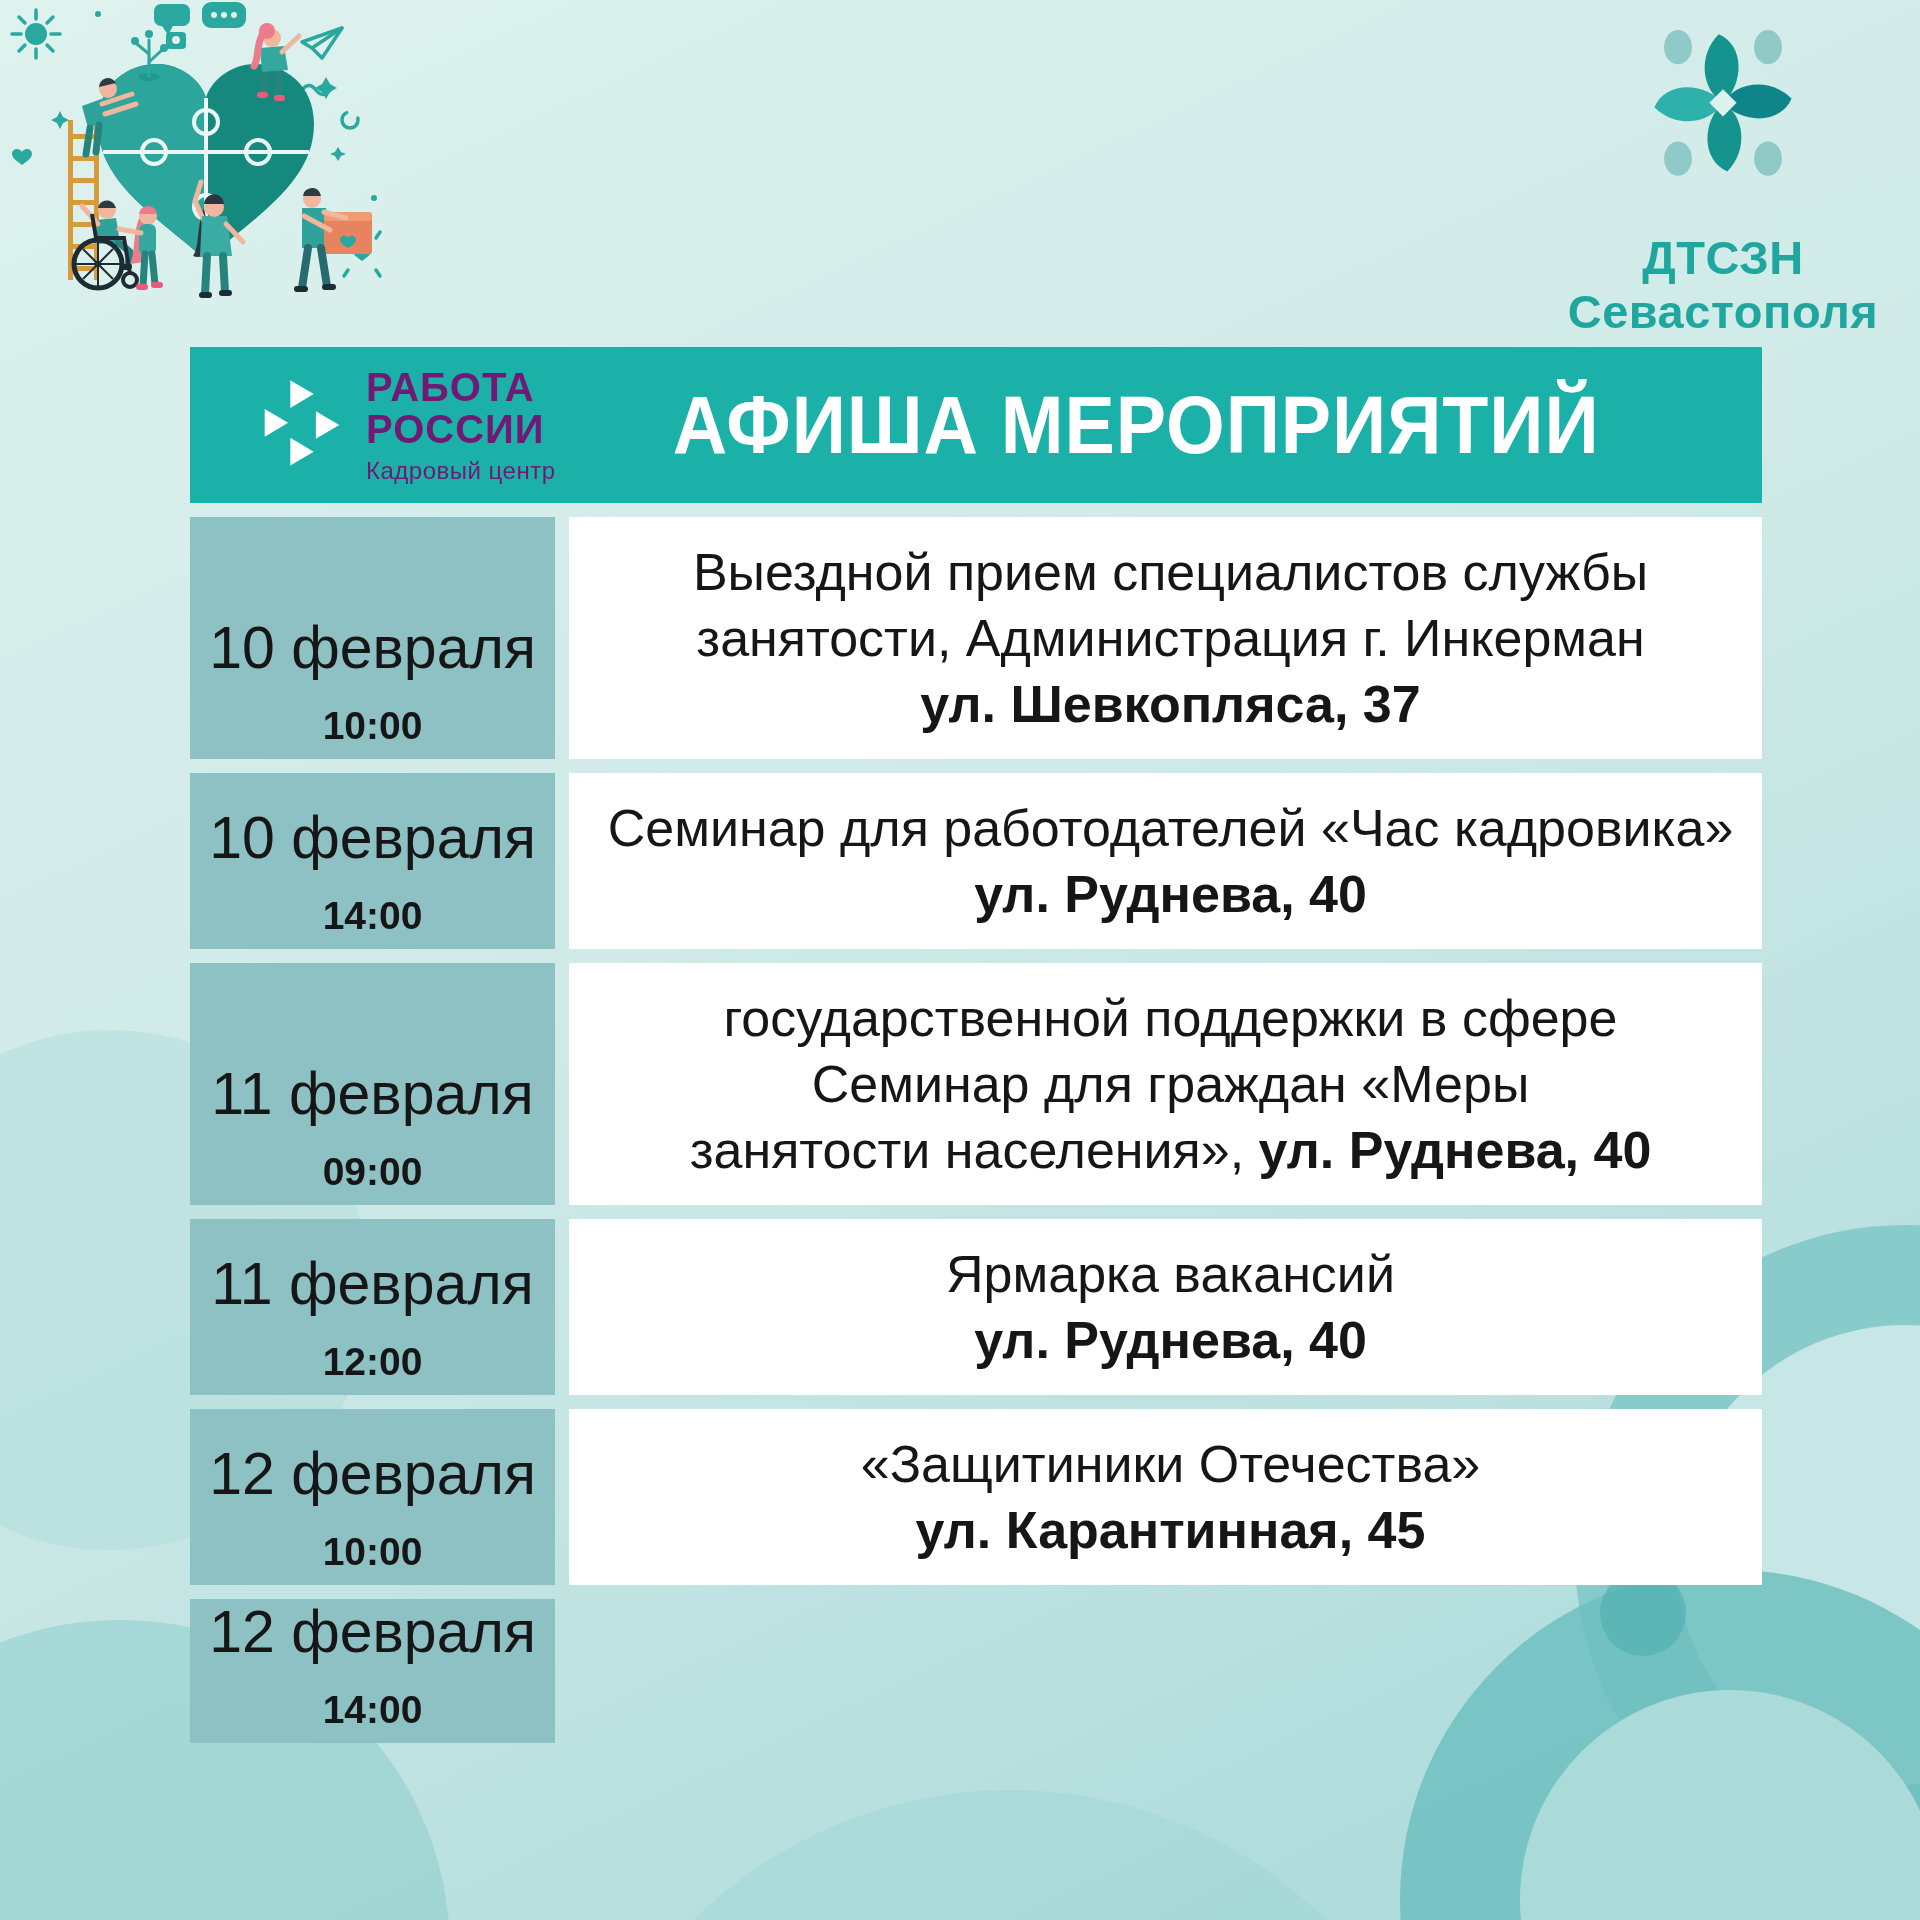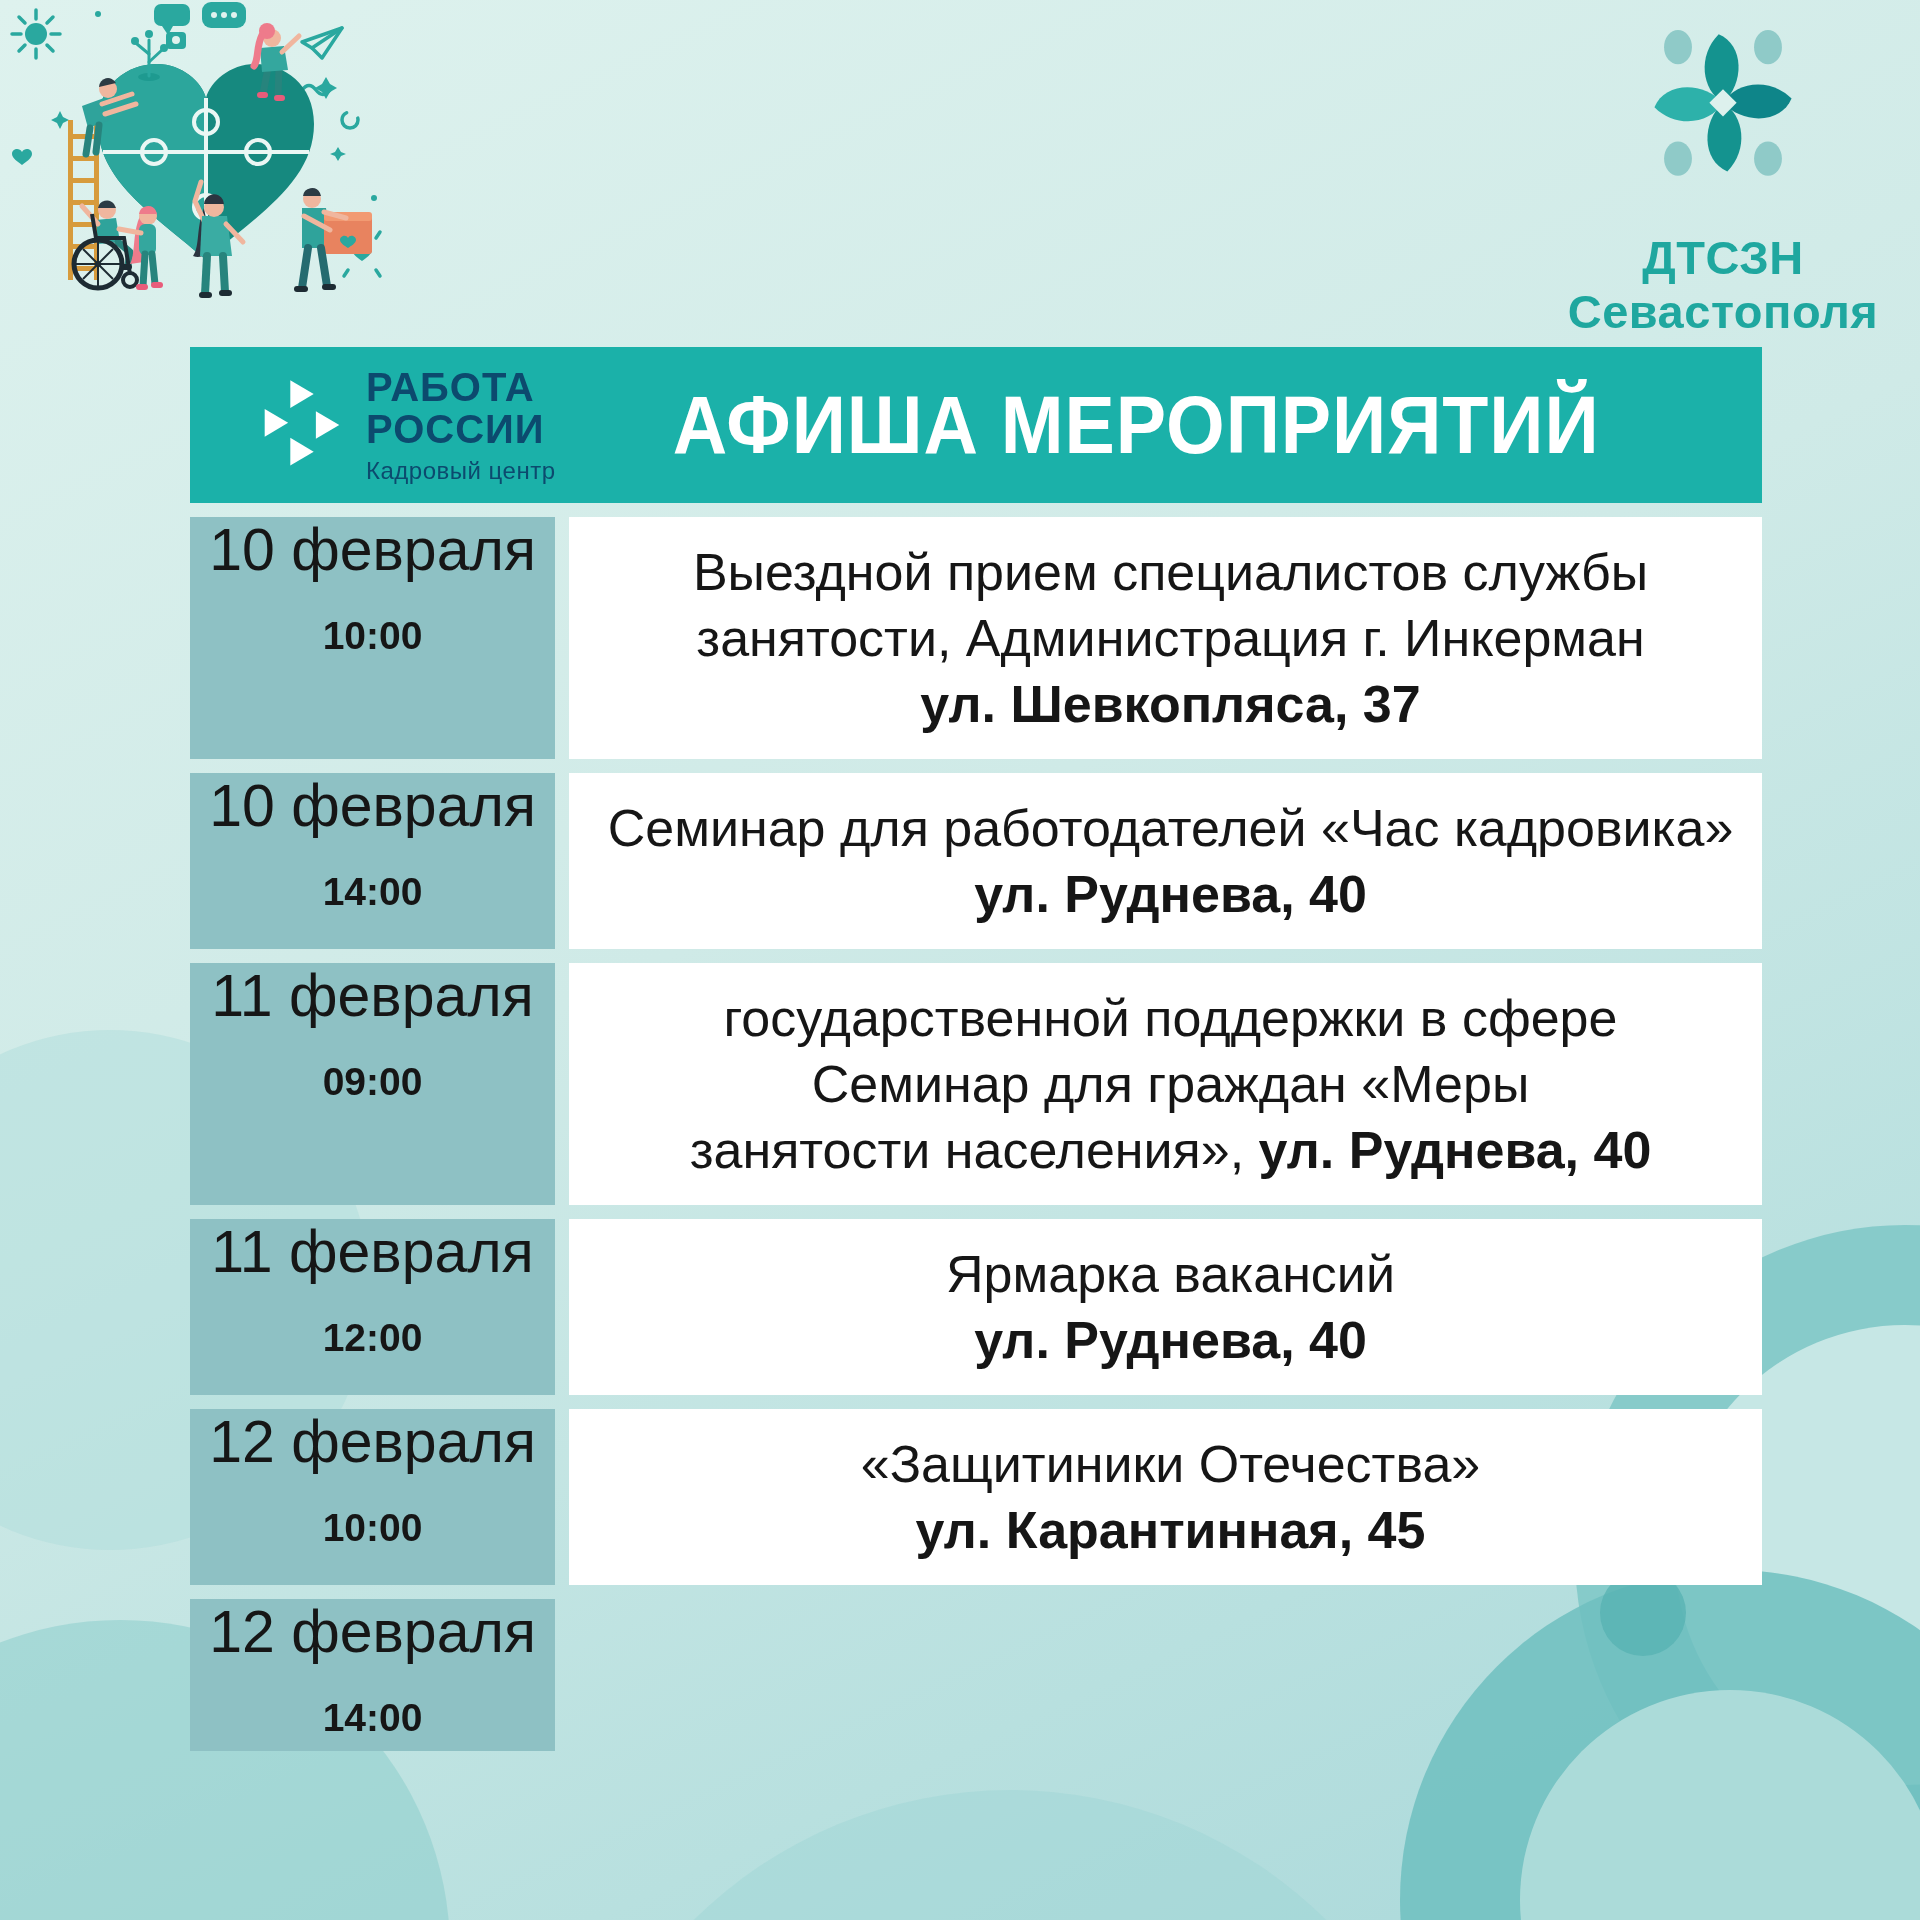--- a/index.html
+++ b/index.html
@@ -19,29 +19,29 @@
 
   .illustration{position:absolute;left:6px;top:2px;width:420px;height:310px;}
 
   .org-logo{position:absolute;top:19px;right:12px;width:370px;text-align:center;}
   .org-logo .mark{display:block;margin:0 auto 40px auto;}
   .org-name{color:var(--logo-teal,#1fa79f);font-size:47px;font-weight:700;line-height:54px;letter-spacing:.5px;}
 
   .event-table{position:absolute;left:190px;top:347px;width:1572px;}
   .title-bar{height:156px;background:var(--accent-teal,#1bb1a9);display:flex;align-items:center;}
   .brand{display:flex;align-items:center;gap:20px;padding-left:68px;flex:none;}
-  .brand-text{color:#0c4a6e;}
+  .brand-text{color:#701a75;}
   .brand-line{font-size:40px;font-weight:700;line-height:42px;letter-spacing:1px;}
   .brand-sub{font-size:24px;margin-top:7px;letter-spacing:.5px;}
   .bar-title{flex:1;text-align:center;color:#fff;font-size:82px;font-weight:800;
     letter-spacing:1px;transform:scaleX(.92);padding-right:50px;white-space:nowrap;}
 
   .event-row{display:flex;gap:14px;margin-top:14px;}
   .event-date-cell{width:365px;flex:none;background:var(--date-cell,#8ec1c4);
-    display:flex;flex-direction:column;justify-content:flex-start;align-items:center;gap:20px;}
+    display:flex;flex-direction:column;justify-content:flex-end;align-items:center;gap:12px;}
   .event-date{font-size:59px;color:var(--text-dark,#161616);line-height:66px;}
   .event-time{font-size:39px;font-weight:700;color:var(--text-dark,#161616);line-height:66px;}
   .event-content{flex:1;background:#fff;display:flex;flex-direction:column;justify-content:center;
     padding:22px 20px 22px 30px;align-items:center;}
   .event-line{font-size:52px;line-height:66px;color:var(--text-dark,#161616);}
   .event-line .bold{font-weight:700;}
 </style>
 </head>
 <body>
 

